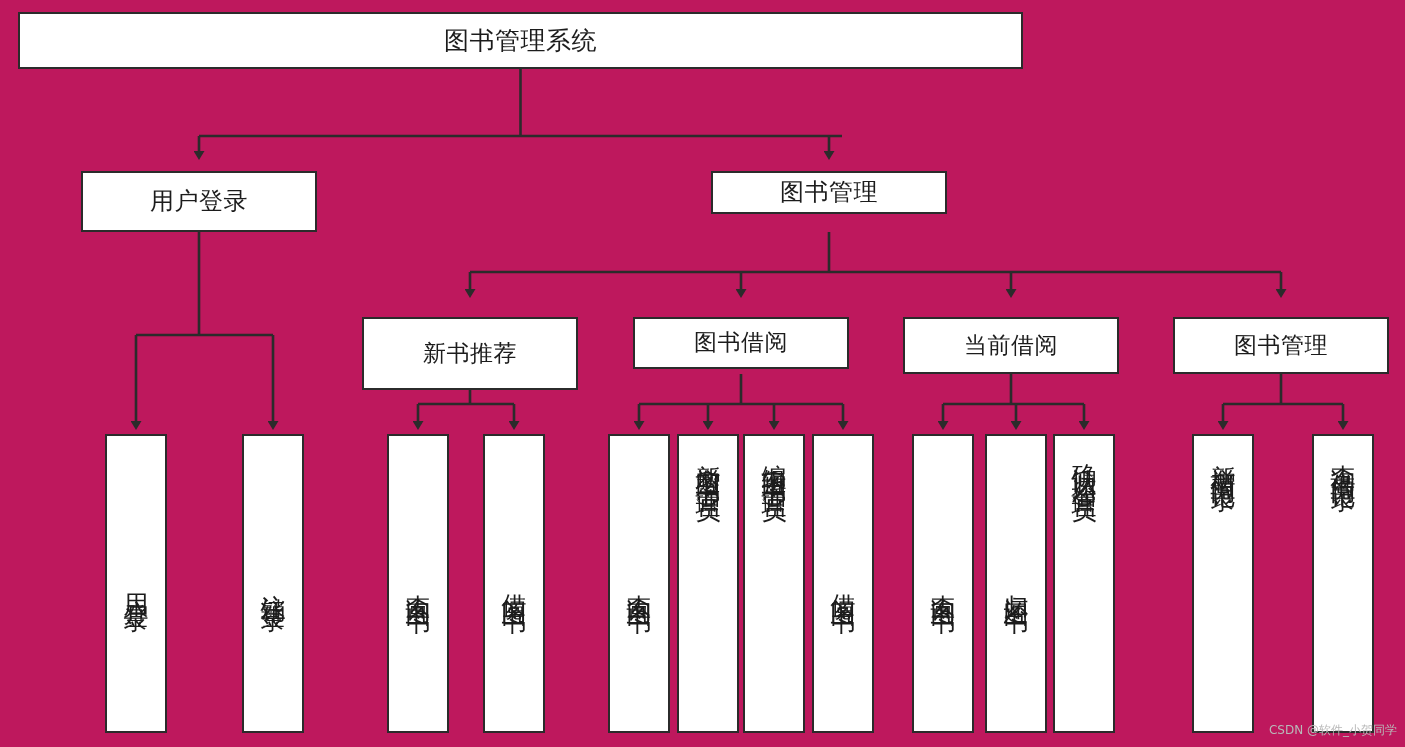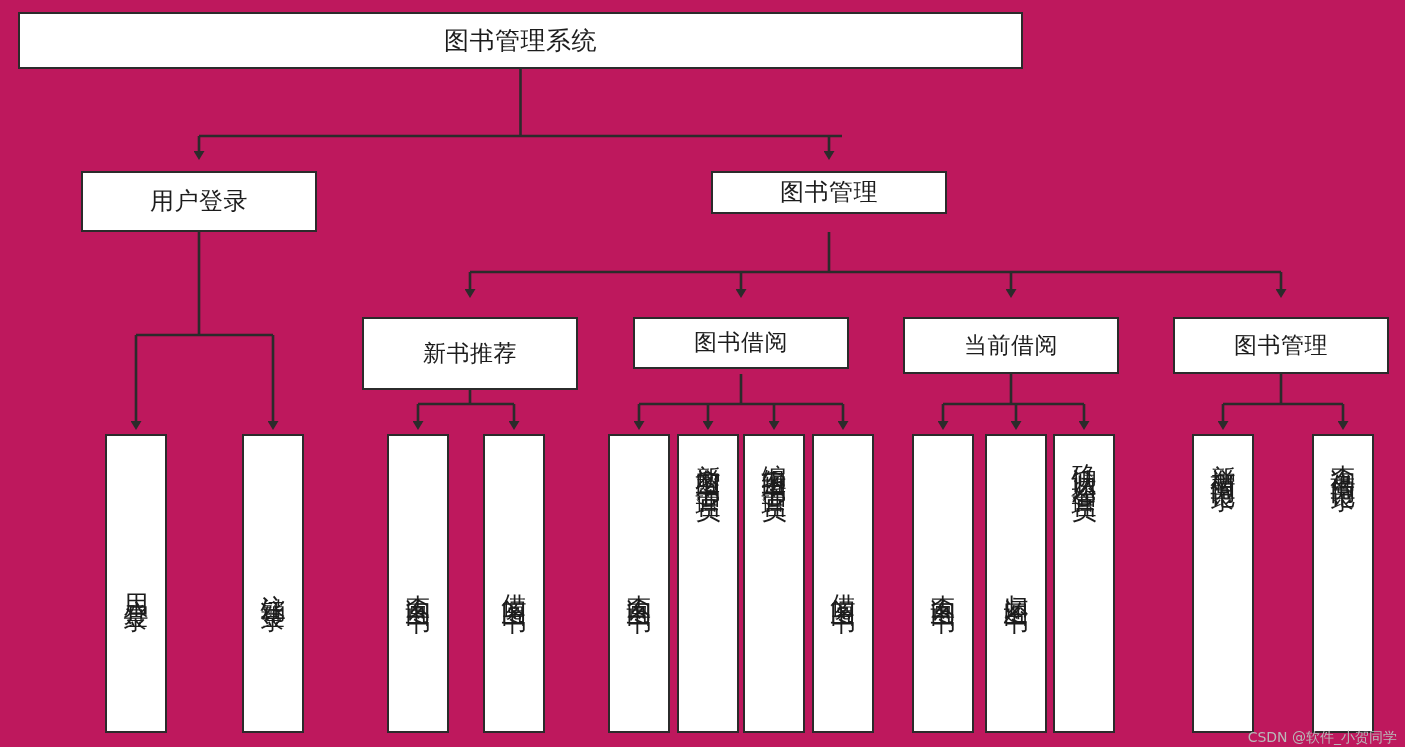--- a/index.html
+++ b/index.html
@@ -56,22 +56,22 @@
     text-orientation: upright;
     font-size: 25px;
     letter-spacing: 5px;
     line-height: 1;
     display: block;
   }
   .leaf.centered { align-items: center; padding-top: 0; }
   .watermark {
     position: absolute;
     right: 8px;
-    bottom: 0;
-    font-size: 14px;
+    bottom: 8px;
+    font-size: 12px;
     color: #b9b9b9;
     font-family: "DejaVu Sans", "Liberation Sans", sans-serif;
     white-space: nowrap;
     pointer-events: none;
   }
 </style>
 </head>
 <body>
 
 <div id="diagram-root">

